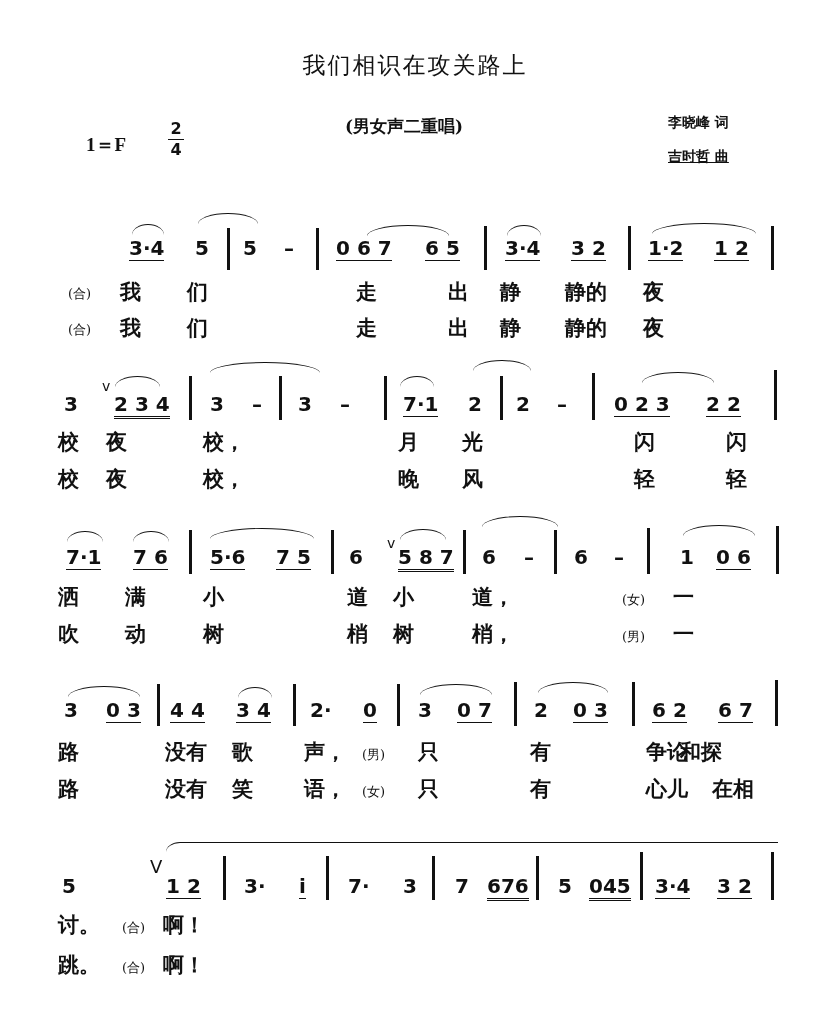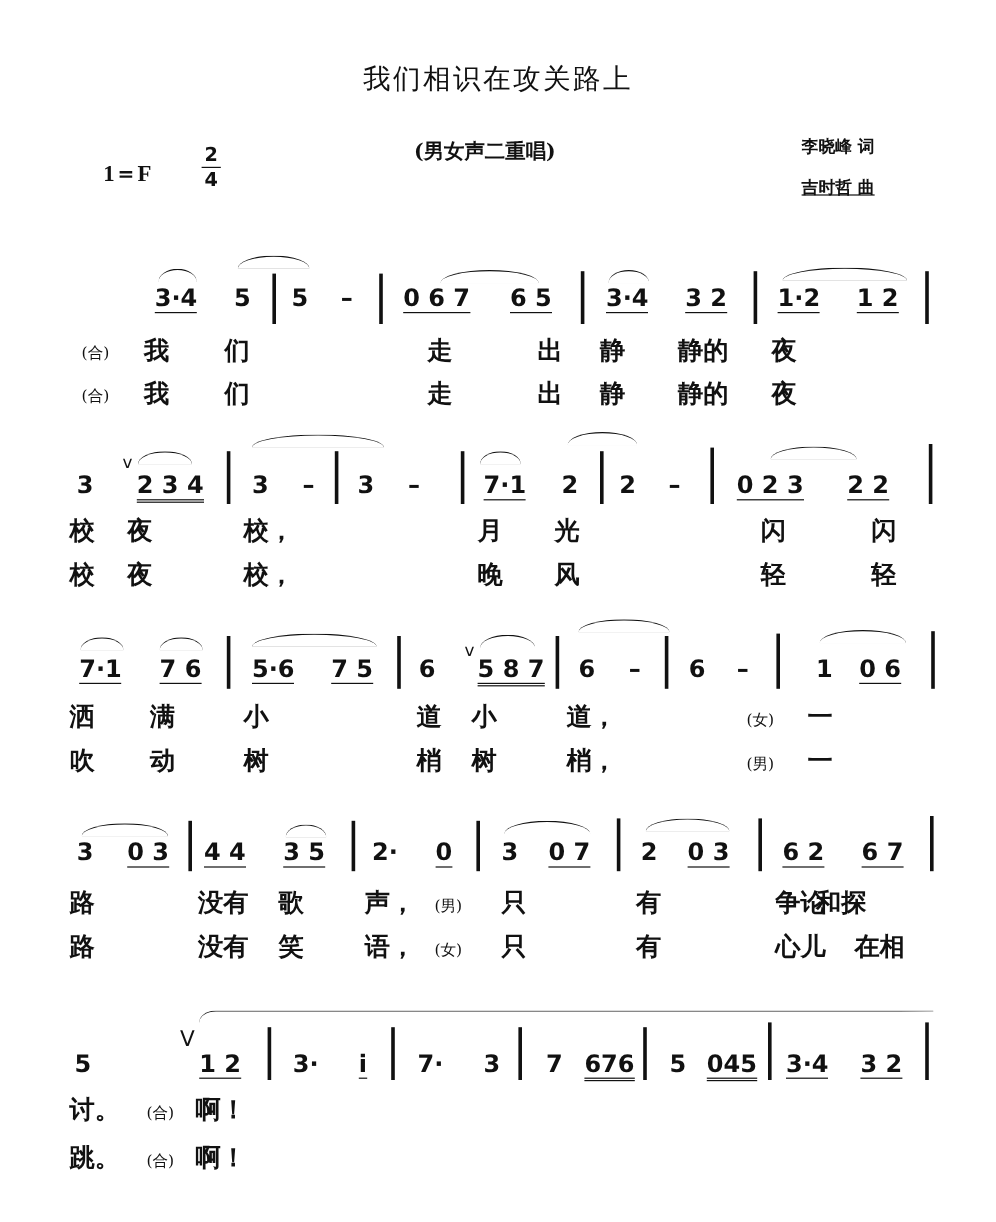--- a/index.html
+++ b/index.html
@@ -173,21 +173,21 @@
 <div>
   <div class="abs slur" style="top:686px;left:68px;width:72px;"></div>
   <div class="abs slur" style="top:687px;left:238px;width:34px;"></div>
   <div class="abs slur" style="top:684px;left:420px;width:72px;"></div>
   <div class="abs slur" style="top:682px;left:538px;width:70px;"></div>
 
   <span class="abs note" style="top:698px;left:64px;">3</span>
   <span class="abs note u1" style="top:698px;left:106px;">0 3</span>
   <div class="abs bar" style="top:684px;left:157px;height:42px;"></div>
   <span class="abs note u1" style="top:698px;left:170px;">4 4</span>
-  <span class="abs note u1" style="top:698px;left:236px;">3 5</span>
+  <span class="abs note u1" style="top:698px;left:236px;">3 4</span>
   <div class="abs bar" style="top:684px;left:293px;height:42px;"></div>
   <span class="abs note" style="top:698px;left:310px;">2·</span>
   <span class="abs note u1" style="top:698px;left:363px;">0</span>
   <div class="abs bar" style="top:684px;left:397px;height:42px;"></div>
   <span class="abs note" style="top:698px;left:418px;">3</span>
   <span class="abs note u1" style="top:698px;left:457px;">0 7</span>
   <div class="abs bar" style="top:682px;left:514px;height:44px;"></div>
   <span class="abs note" style="top:698px;left:534px;">2</span>
   <span class="abs note u1" style="top:698px;left:573px;">0 3</span>
   <div class="abs bar" style="top:682px;left:632px;height:44px;"></div>

